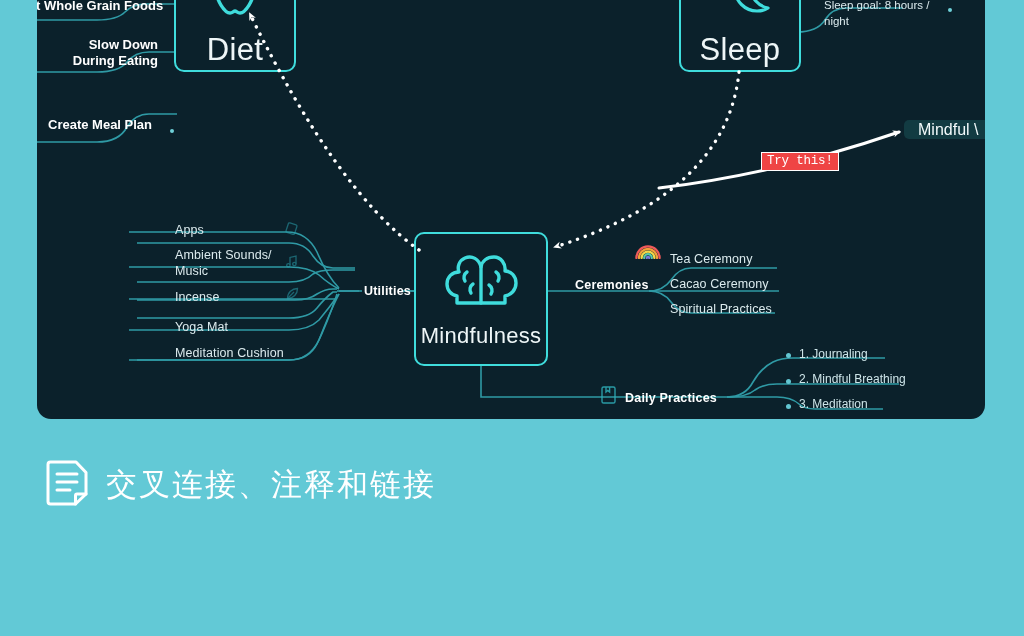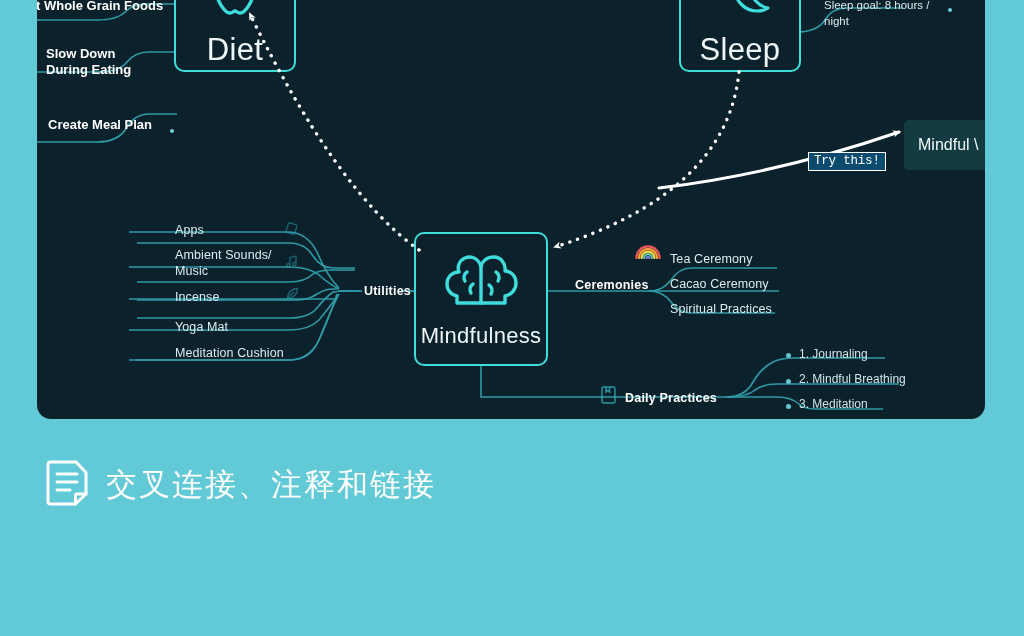--- a/index.html
+++ b/index.html
@@ -83,33 +83,33 @@
   }
   .numdot{
     position:absolute; z-index:5;
     width:5px; height:5px; border-radius:50%;
     background:#63c6d2;
   }
 
   
   #mindful-pill{
     position:absolute; left:867px; top:178px;
-    height:50px; padding:0 14px;
+    height:19px; padding:0 14px;
     display:flex; align-items:center;
     background:#123b42; border-radius:5px; z-index:7;
     color:#f2fafb; font-size:16px; white-space:nowrap;
   }
 
   
   #trythis{
     position:absolute; left:724px; top:210px; z-index:8;
-    background:#0c4a6e; border:1.4px solid #ffffff;
+    background:#ef4444; border:1.4px solid #ffffff;
     padding:1px 5px 2px;
     color:#ffffff; font-family:"Liberation Mono", monospace;
-    font-size:12.5px; letter-spacing:-.2px; white-space:nowrap;margin-left:47px;
+    font-size:12.5px; letter-spacing:-.2px; white-space:nowrap;
   }
 
   
   #caption{
     position:absolute; left:0; top:440px; width:1024px; height:196px;
   }
   #cap-row{
     position:absolute; left:44px; top:18px;
     display:flex; align-items:center; gap:16px;
   }
@@ -232,21 +232,21 @@
           <path d="M34 36 C31 38 30 42 32 45"></path>
           <path d="M57 24 C60 26 61 30 59 33"></path>
           <path d="M50 37 C53 39 54 43 52 46"></path>
         </svg>
       </div>
       <div class="nlabel">Mindfulness</div>
     </div>
 
 
     <div class="ctext leftleaf" style="left:-1px; top:56px; width:135px;">t Whole Grain Foods</div>
-    <div class="ctext leftleaf" style="left:9px; top:104px; width:112px;">Slow Down During Eating</div>
+    <div class="ctext leftleaf" style="left:9px; top:95px; width:112px;text-align:right;">Slow Down During Eating</div>
     <div class="ctext leftleaf" style="left:11px; top:175px; width:130px;">Create Meal Plan</div>
     <div class="dotmark" style="left:133px; top:187px;"></div>
 
     <div class="ctext sleepgoal" style="left:787px; top:56px;">Sleep goal: 8 hours / night</div>
     <div class="dotmark" style="left:911px; top:66px;"></div>
 
     <div class="ctext leaf" style="left:138px; top:281px;">Apps</div>
     <div class="ctext leaf" style="left:138px; top:306px; white-space:normal; width:104px; line-height:1.25;">Ambient Sounds/ Music</div>
     <div class="ctext leaf" style="left:138px; top:348px;text-align:center;">Incense</div>
     <div class="ctext leaf" style="left:138px; top:378px;">Yoga Mat</div>

